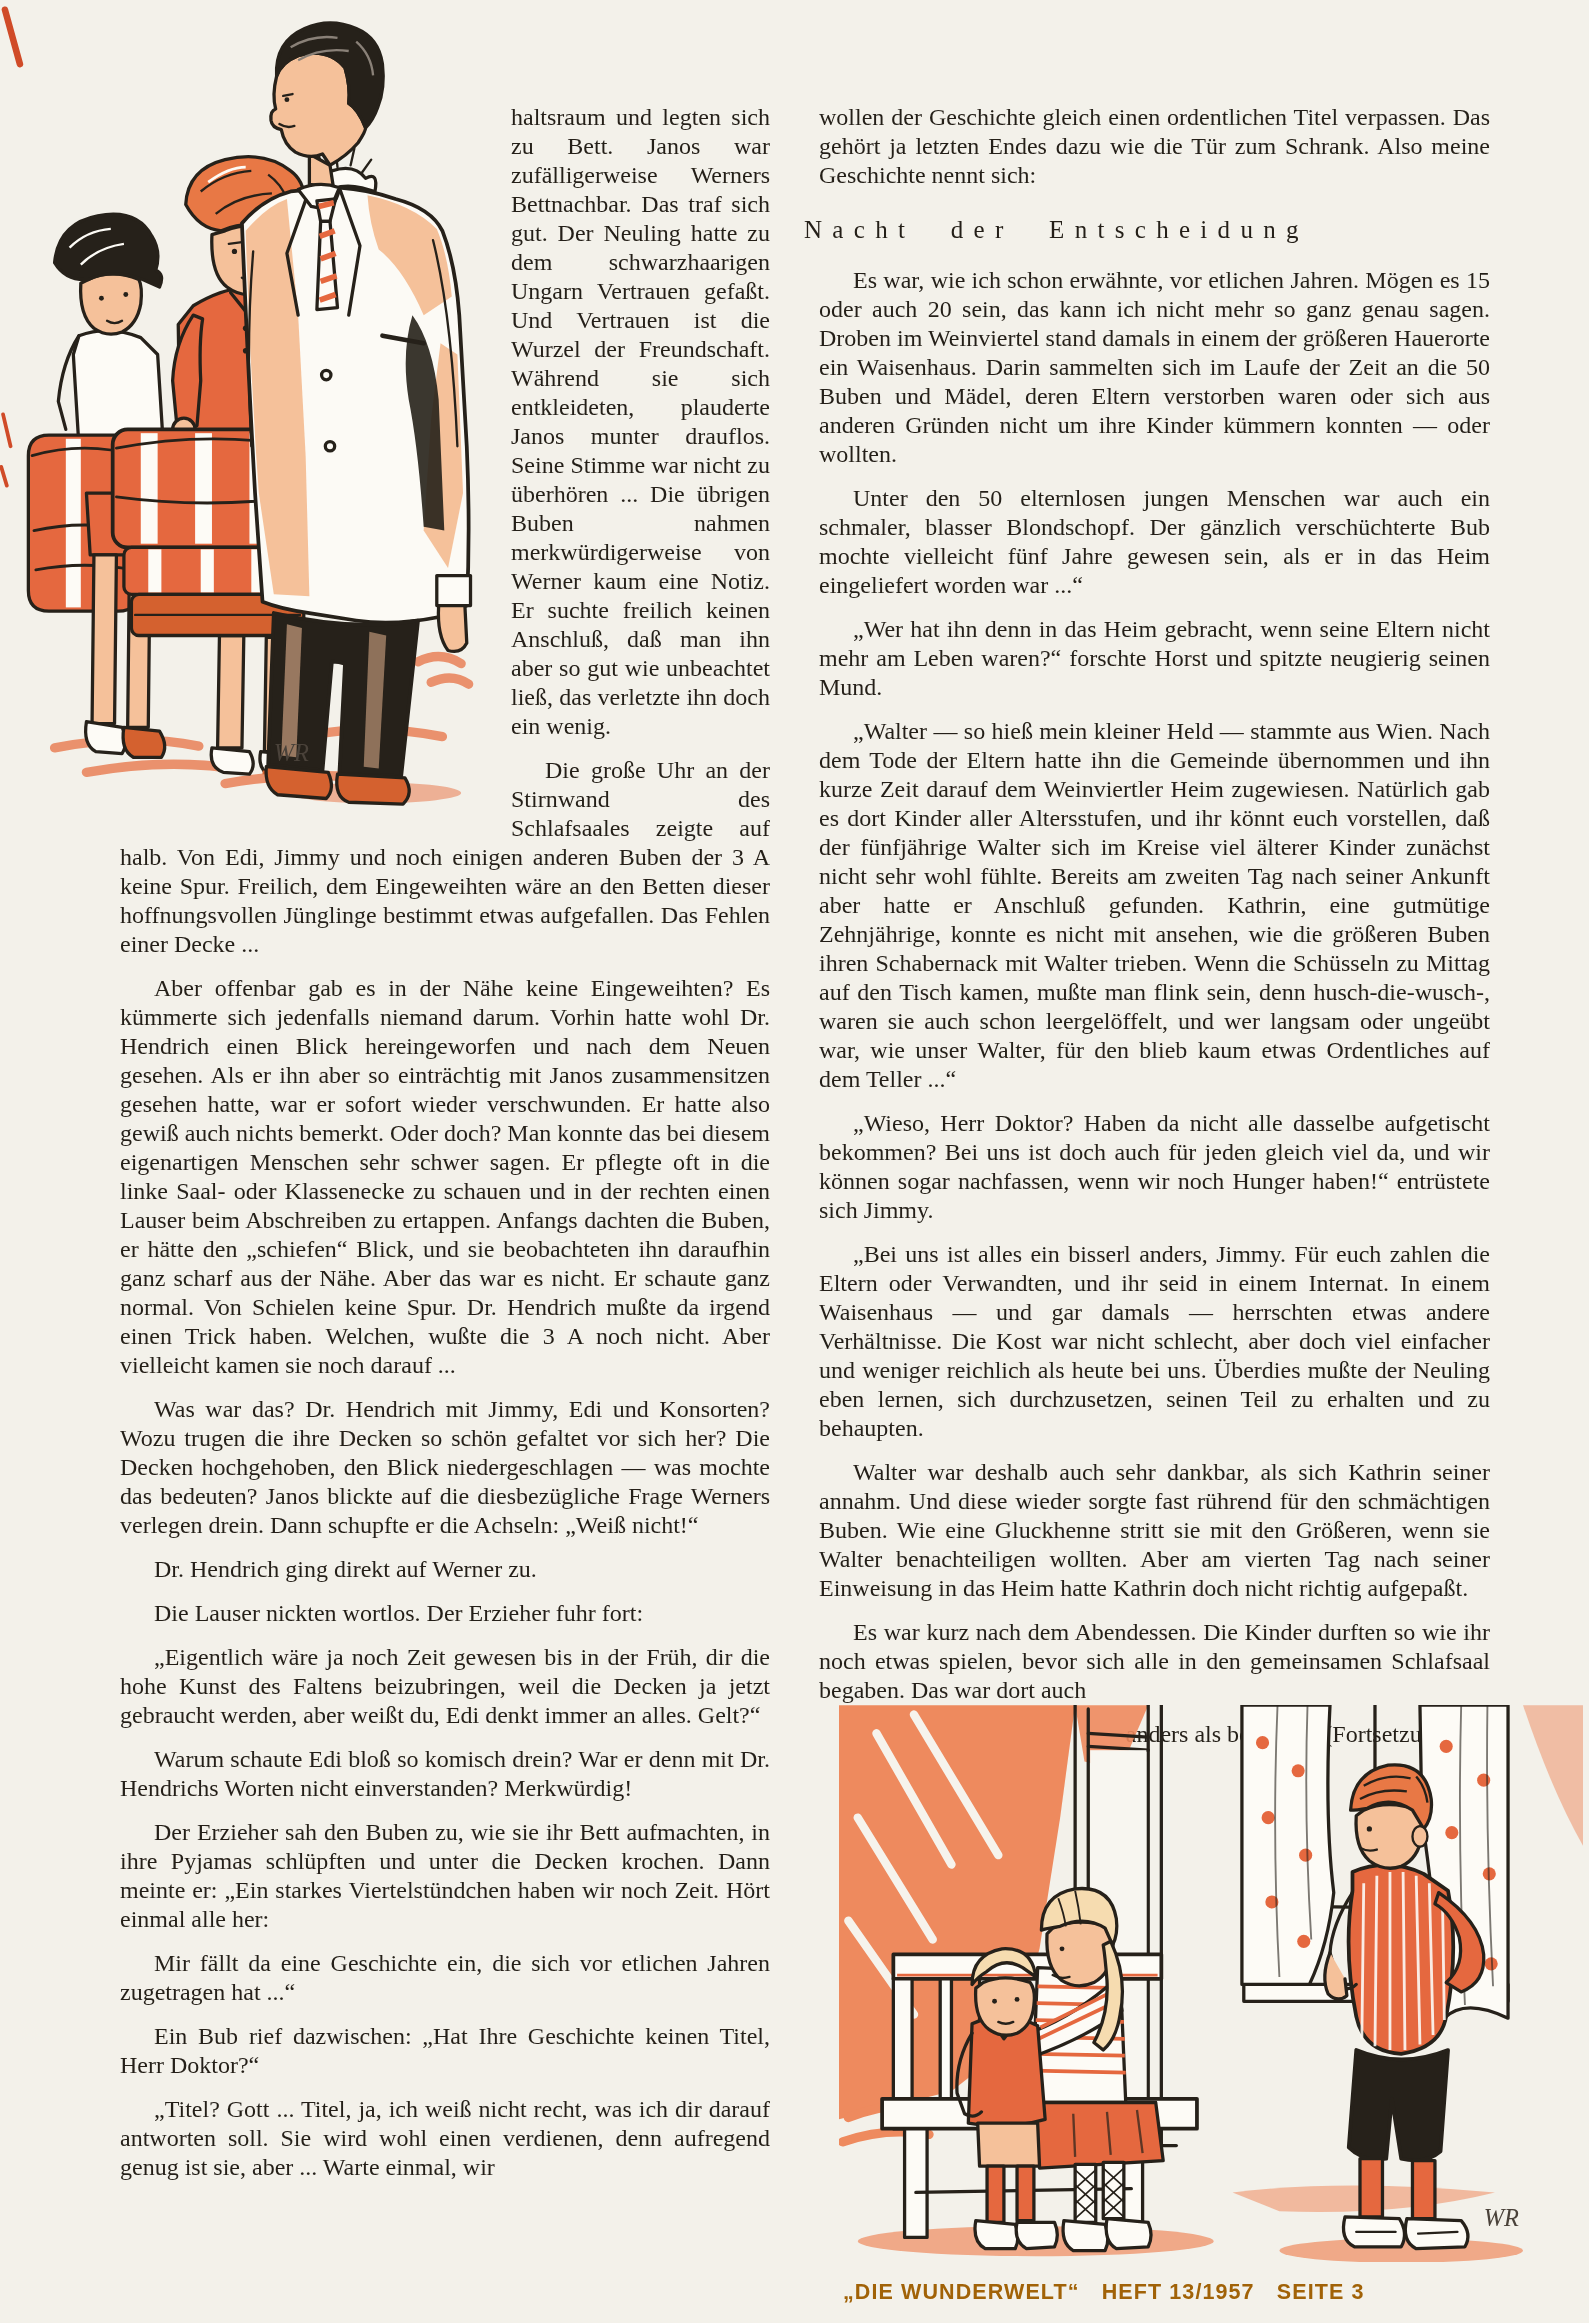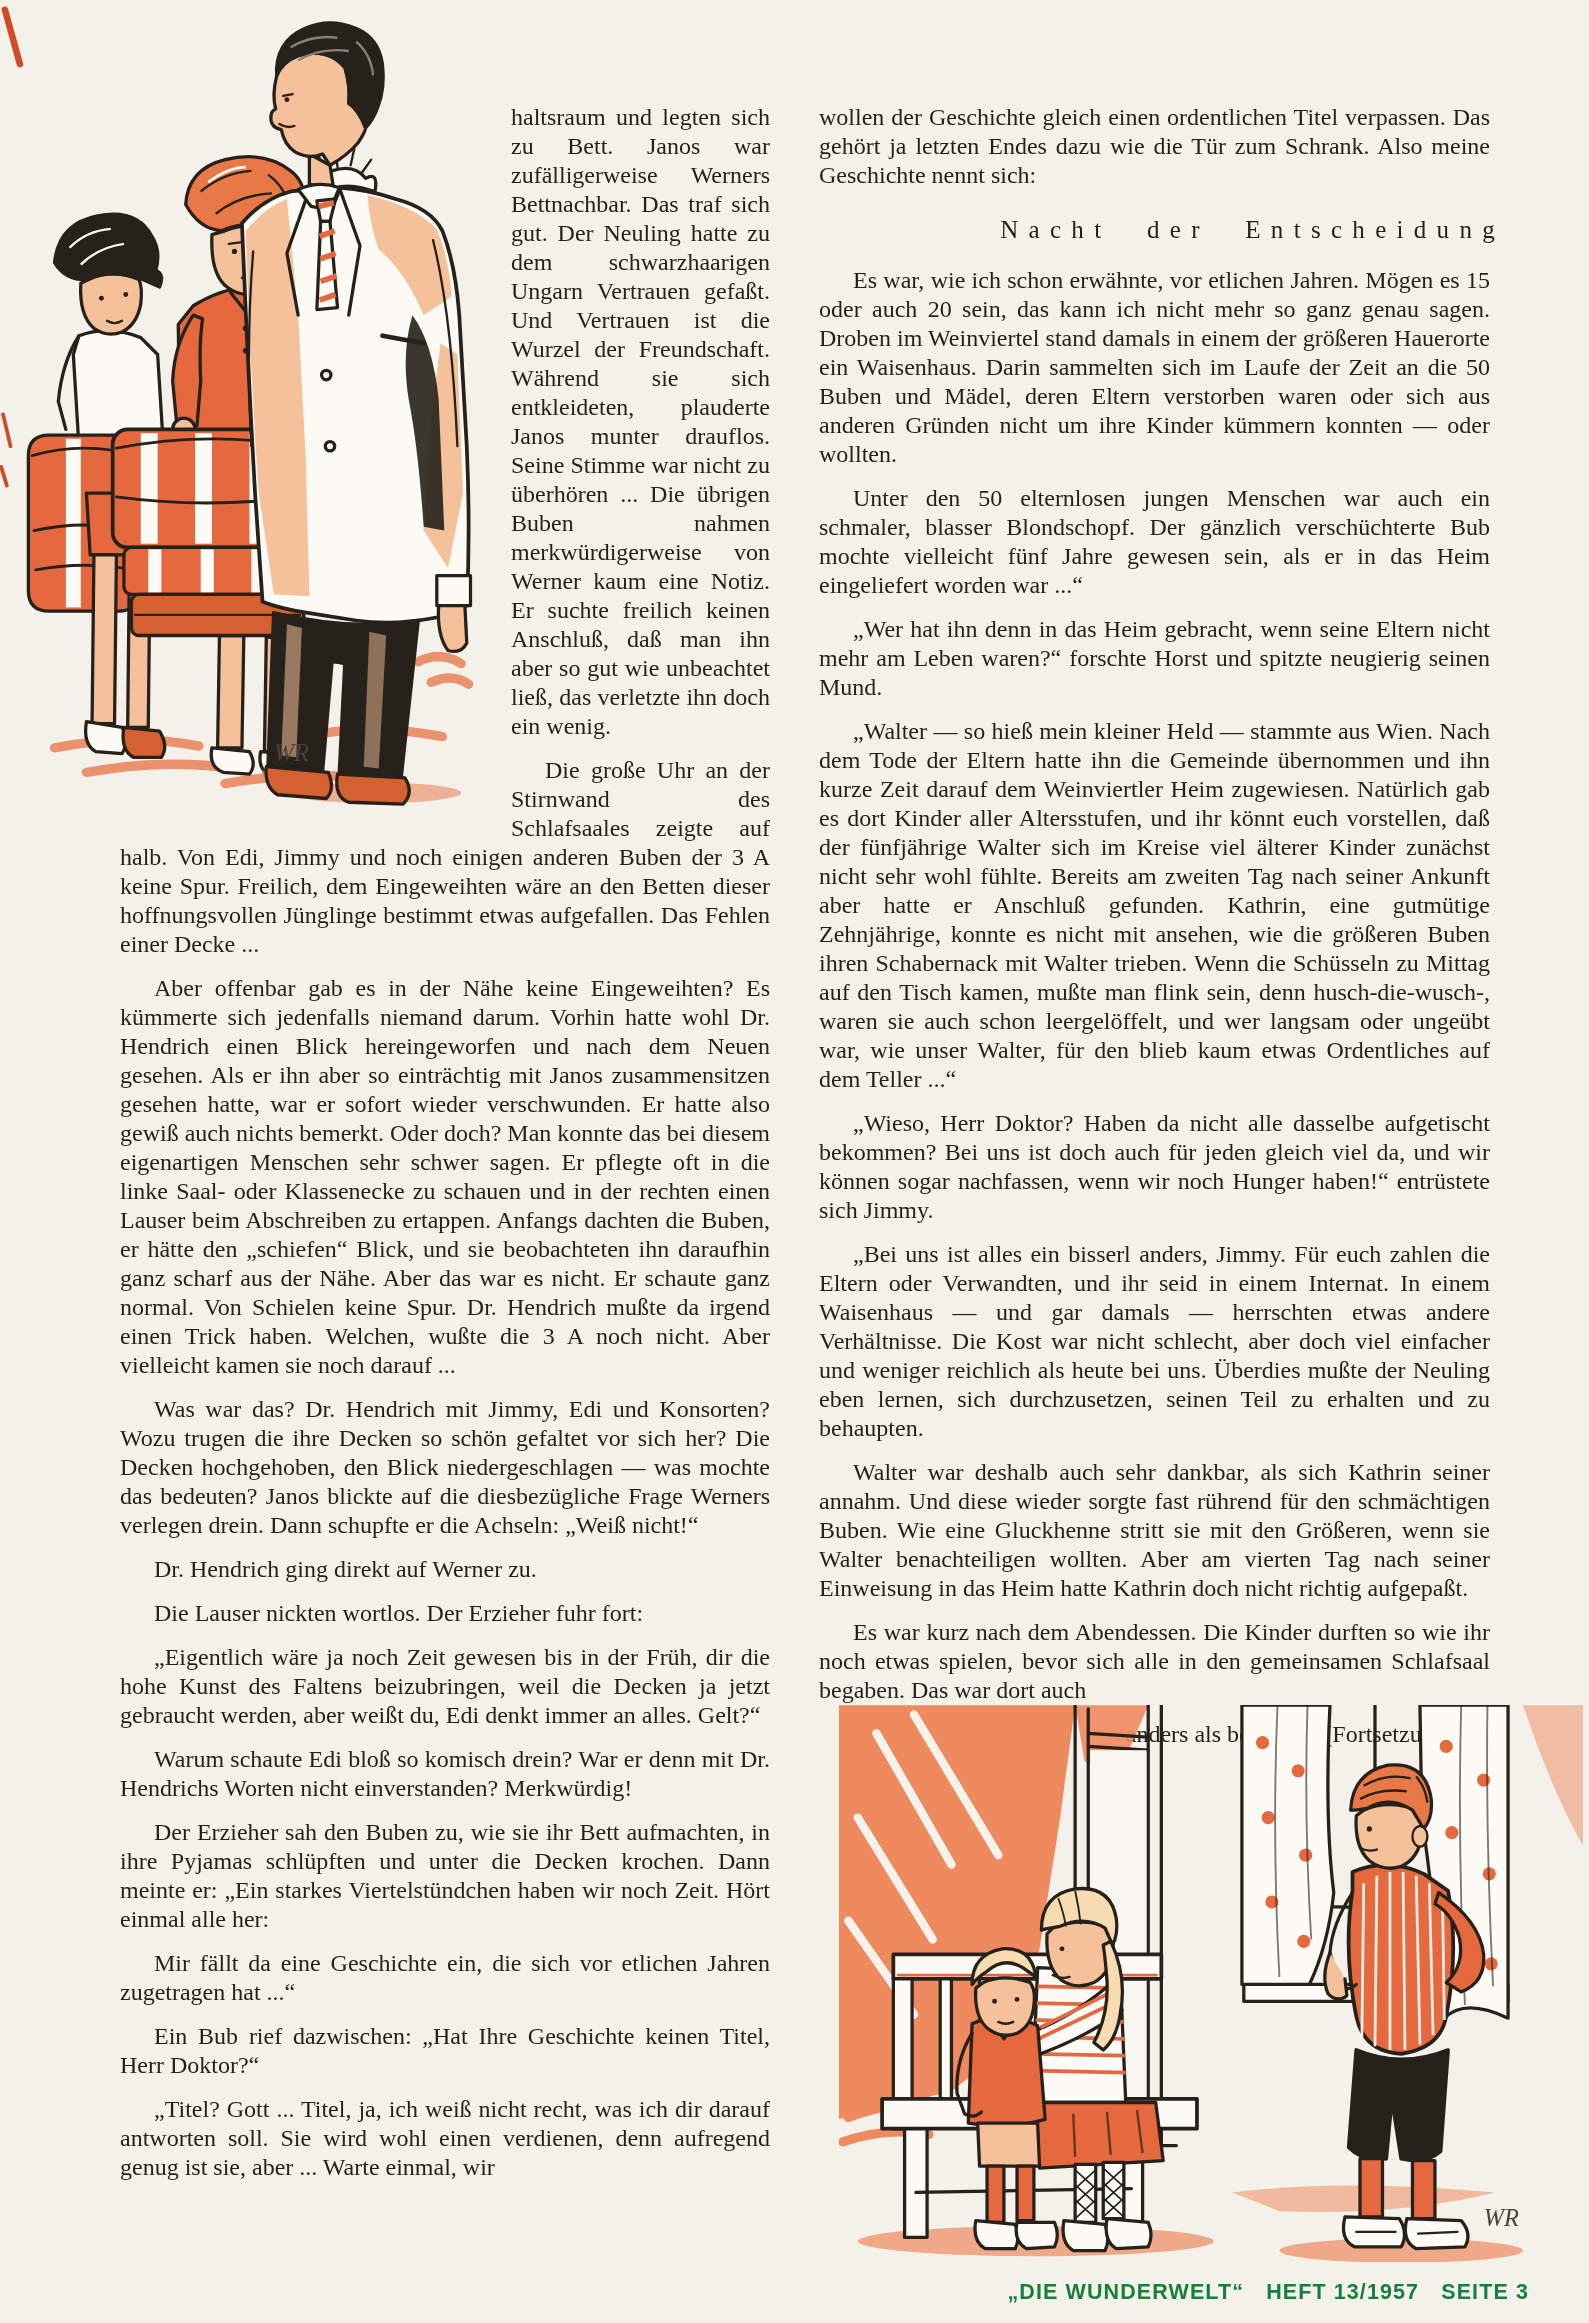--- a/index.html
+++ b/index.html
@@ -4,28 +4,28 @@
 <style>
   html,body{margin:0;padding:0;background:#e7e4dc;}
   .page{position:relative;width:1589px;height:2324px;background:#f3f1ea;
         font-family:"Liberation Serif",serif;color:#241f18;overflow:hidden;}
   .col{position:absolute;top:88px;text-align:justify;font-size:24px;line-height:29px;}
   .col p{margin:15px;text-indent:34px;}
   .col p.noindent{text-indent:0;}
   .col-left{left:105px;width:680px;}
   .col-right{left:804px;width:701px;}
   .illus-spacer{float:left;width:511px;height:720px;margin-left:-105px;margin-bottom:7.5px;}
-  h2.story-title{font-size:25px;font-weight:normal;text-align:right;
+  h2.story-title{font-size:25px;font-weight:normal;text-align:left;
                  letter-spacing:10.3px;word-spacing:19px;margin:25px 0 21.5px;text-indent:0;}
   .last-line{display:flex;justify-content:flex-end;}
   .illus-top{position:absolute;left:0;top:5.6px;}
   .illus-bottom{position:absolute;left:839px;top:1705px;}
-  .footer{position:absolute;top:2280px;left:828px;width:701px;text-align:right;
+  .footer{position:absolute;top:2280px;left:828px;width:701px;
           font-family:"Liberation Sans",sans-serif;font-weight:bold;font-size:21.5px;
-          letter-spacing:1.1px;color:#15803d;white-space:nowrap;}
+          letter-spacing:1.1px;color:#a16207;white-space:nowrap;}
   .footer span{margin-left:15px;}
   svg .ink{stroke:#26211a;stroke-width:3.5;fill:none;stroke-linecap:round;stroke-linejoin:round;}
   svg text.sig{font-family:"Liberation Serif",serif;font-style:italic;font-size:26px;fill:#4a423a;}
 </style>
 </head>
 <body>
 
 <div class="page">
 
   <svg class="illus-top" width="497" height="800" viewBox="0 0 530 854">

